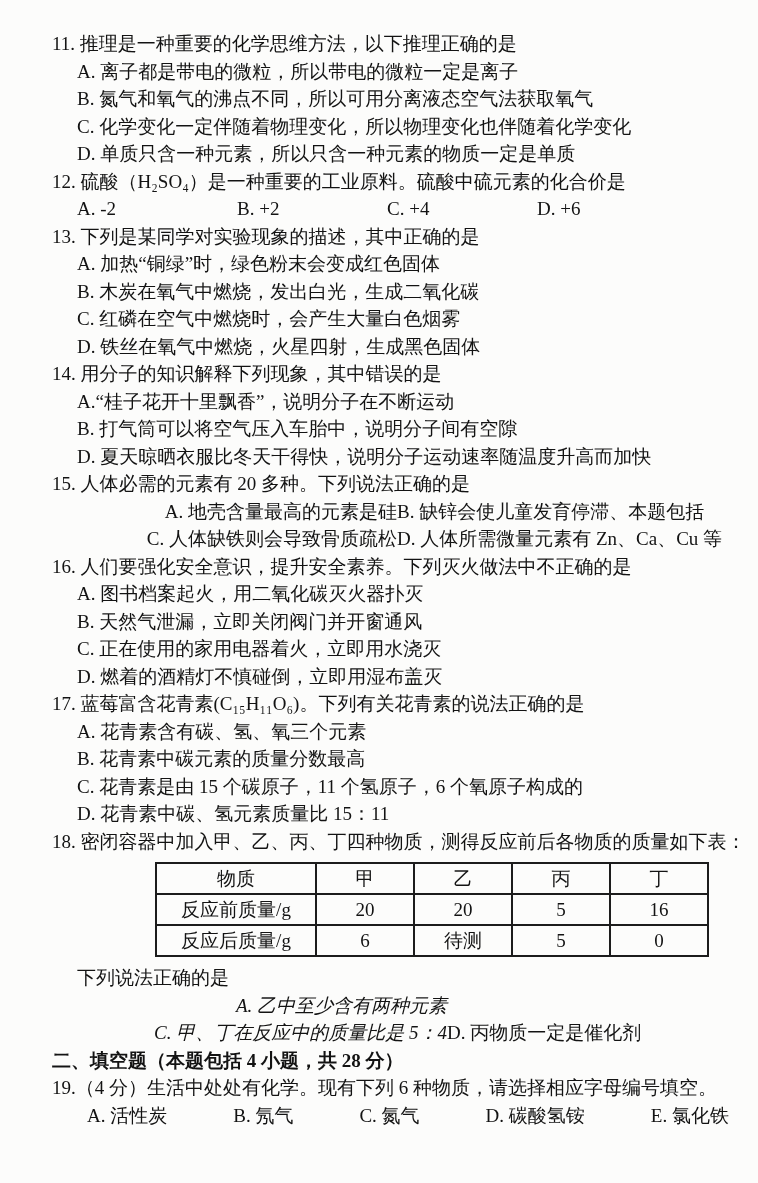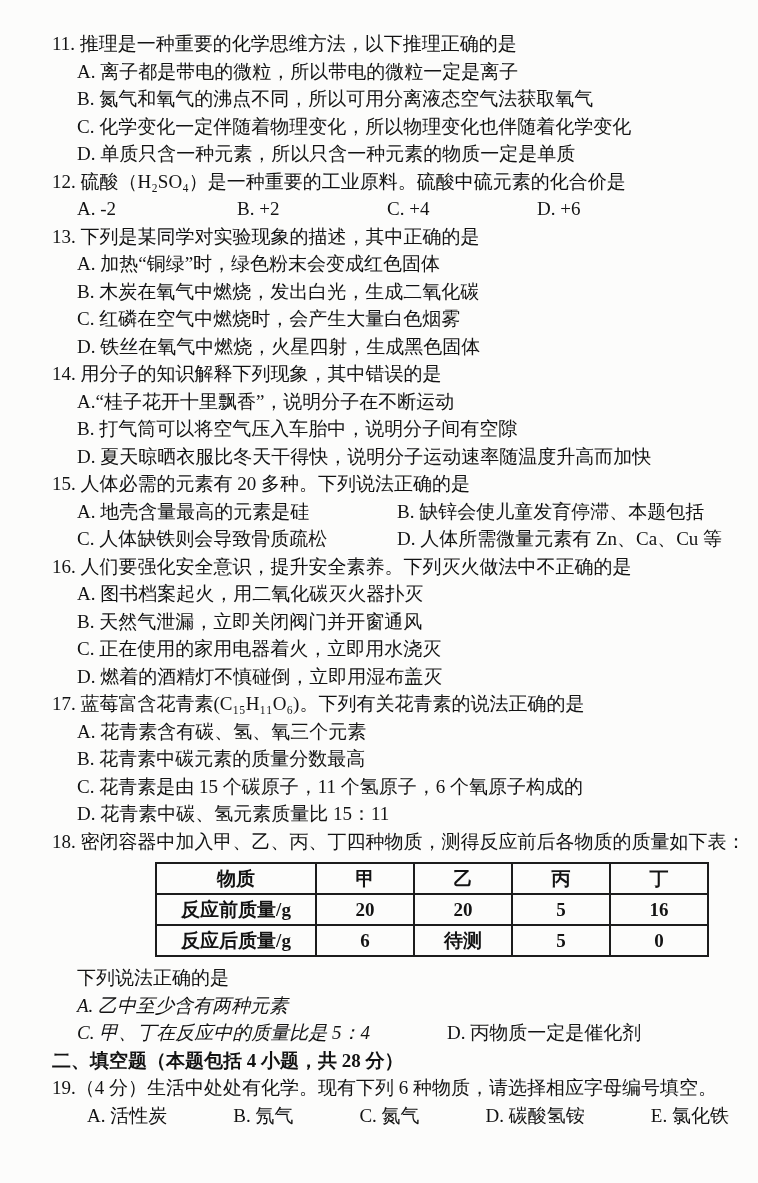--- a/index.html
+++ b/index.html
@@ -17,27 +17,27 @@
     font-size: 19px;
     line-height: 27.5px;
   }
   .line { white-space: nowrap; }
   .stem { }
   .opt { padding-left: 25px; }
   .row4 { display: flex; }
   .row4 span:nth-child(1) { width: 160px; }
   .row4 span:nth-child(2) { width: 150px; }
   .row4 span:nth-child(3) { width: 150px; }
-  .grid2 { display: flex; }
+  .grid2 { display: flex; text-align: right; }
   .grid2 .w320 { width: 320px; }
   .grid2 .w370 { width: 370px; font-style: italic; }
   .mass-table {
     border-collapse: collapse;
     margin: 7px 0 7px 103px;
-    font-weight: bold;
+    font-weight: normal;
   }
   .mass-table td {
     border: 2px solid #1c1c1c;
     text-align: center;
     height: 29px;
     padding: 0 4px;
     font-size: 19px;
   }
   .mass-table td.c0 { width: 150px; }
   .mass-table td.cn { width: 88px; }

